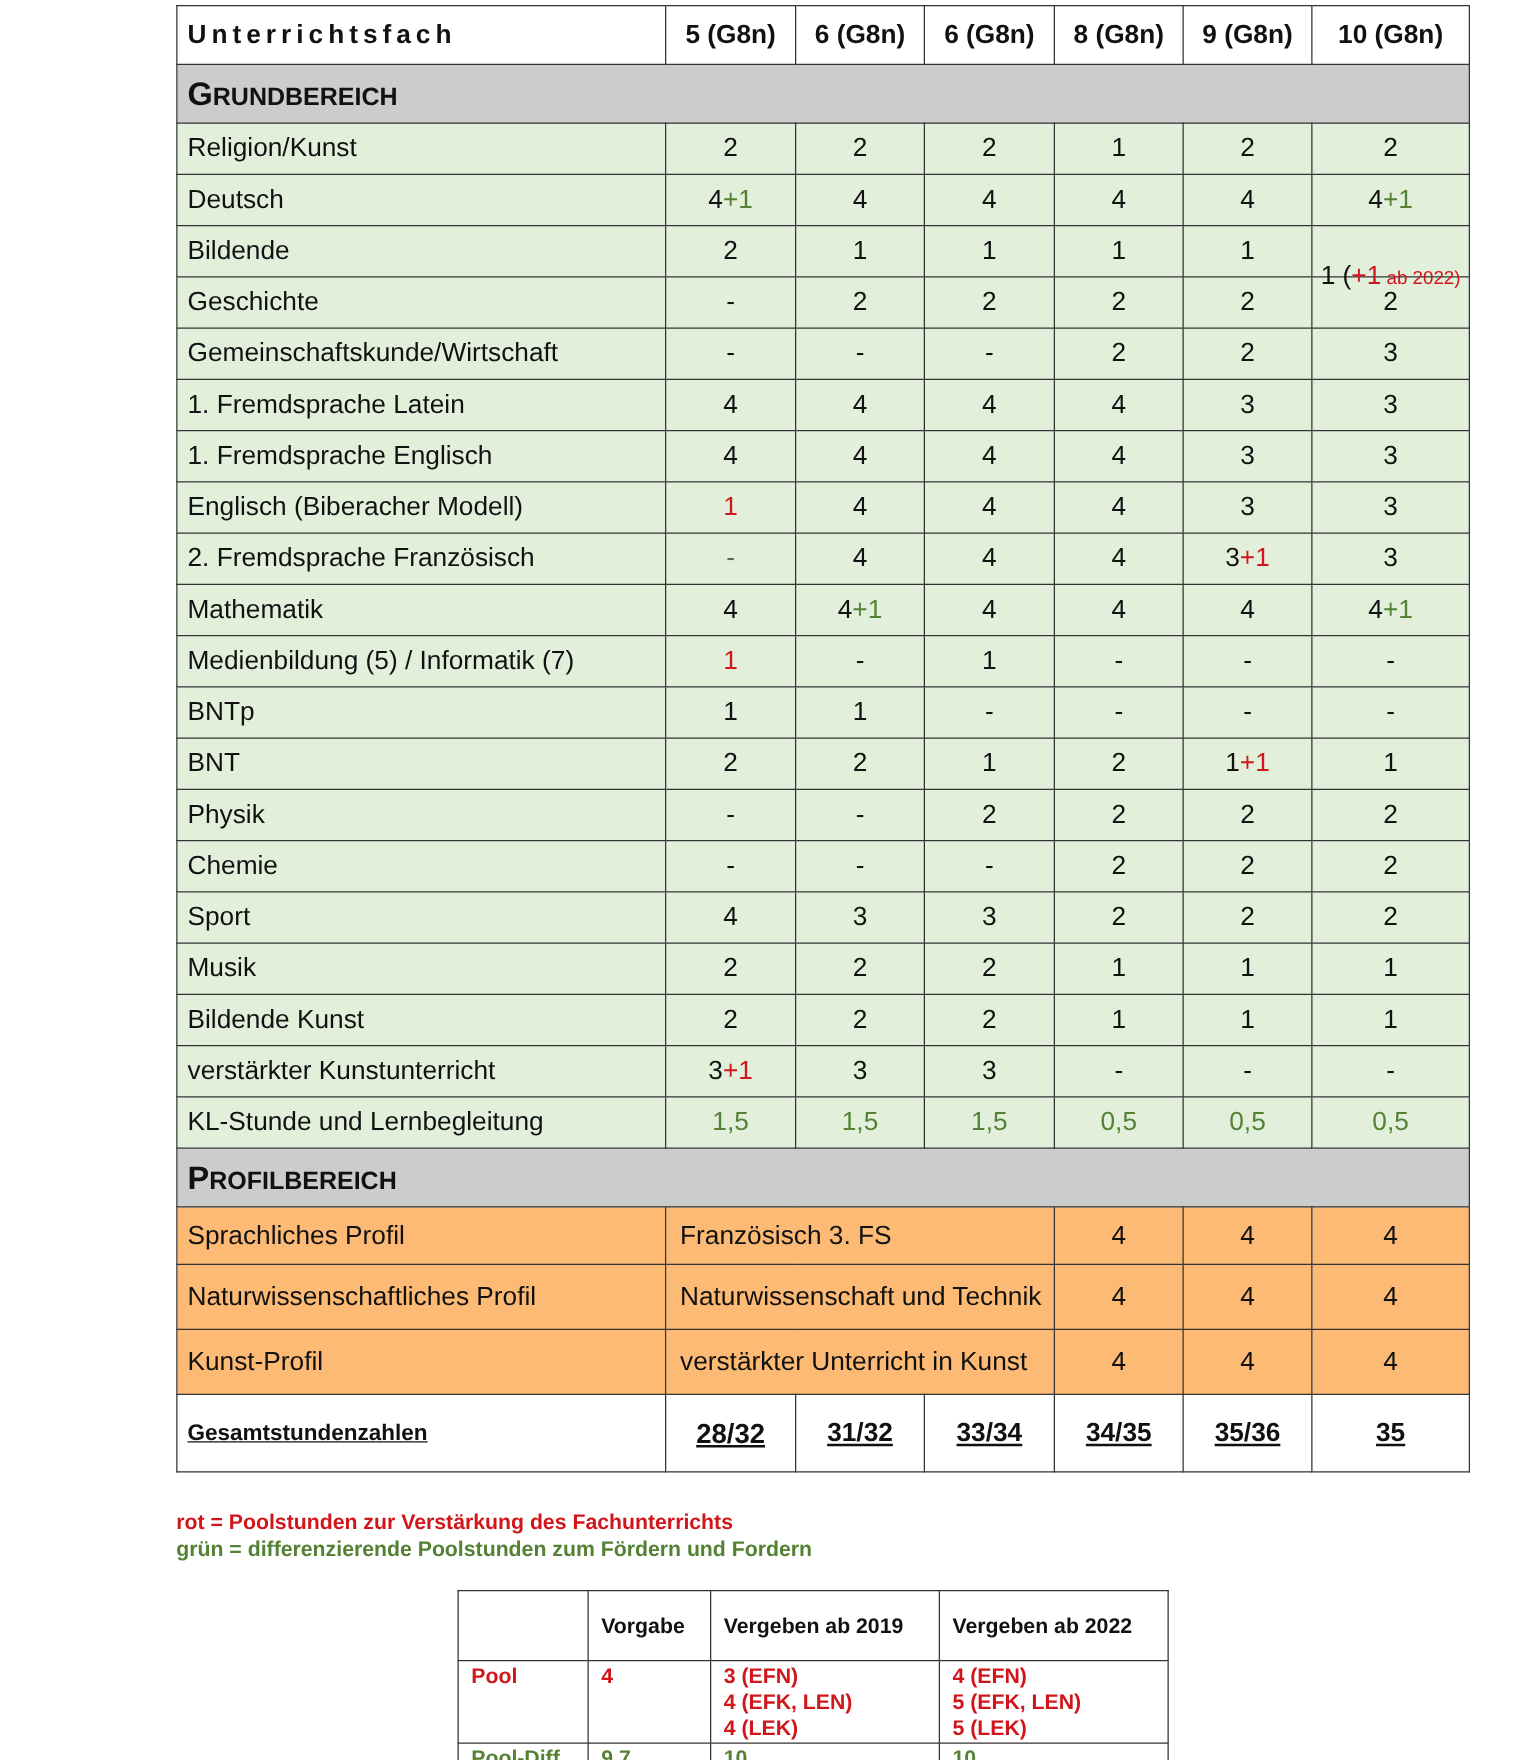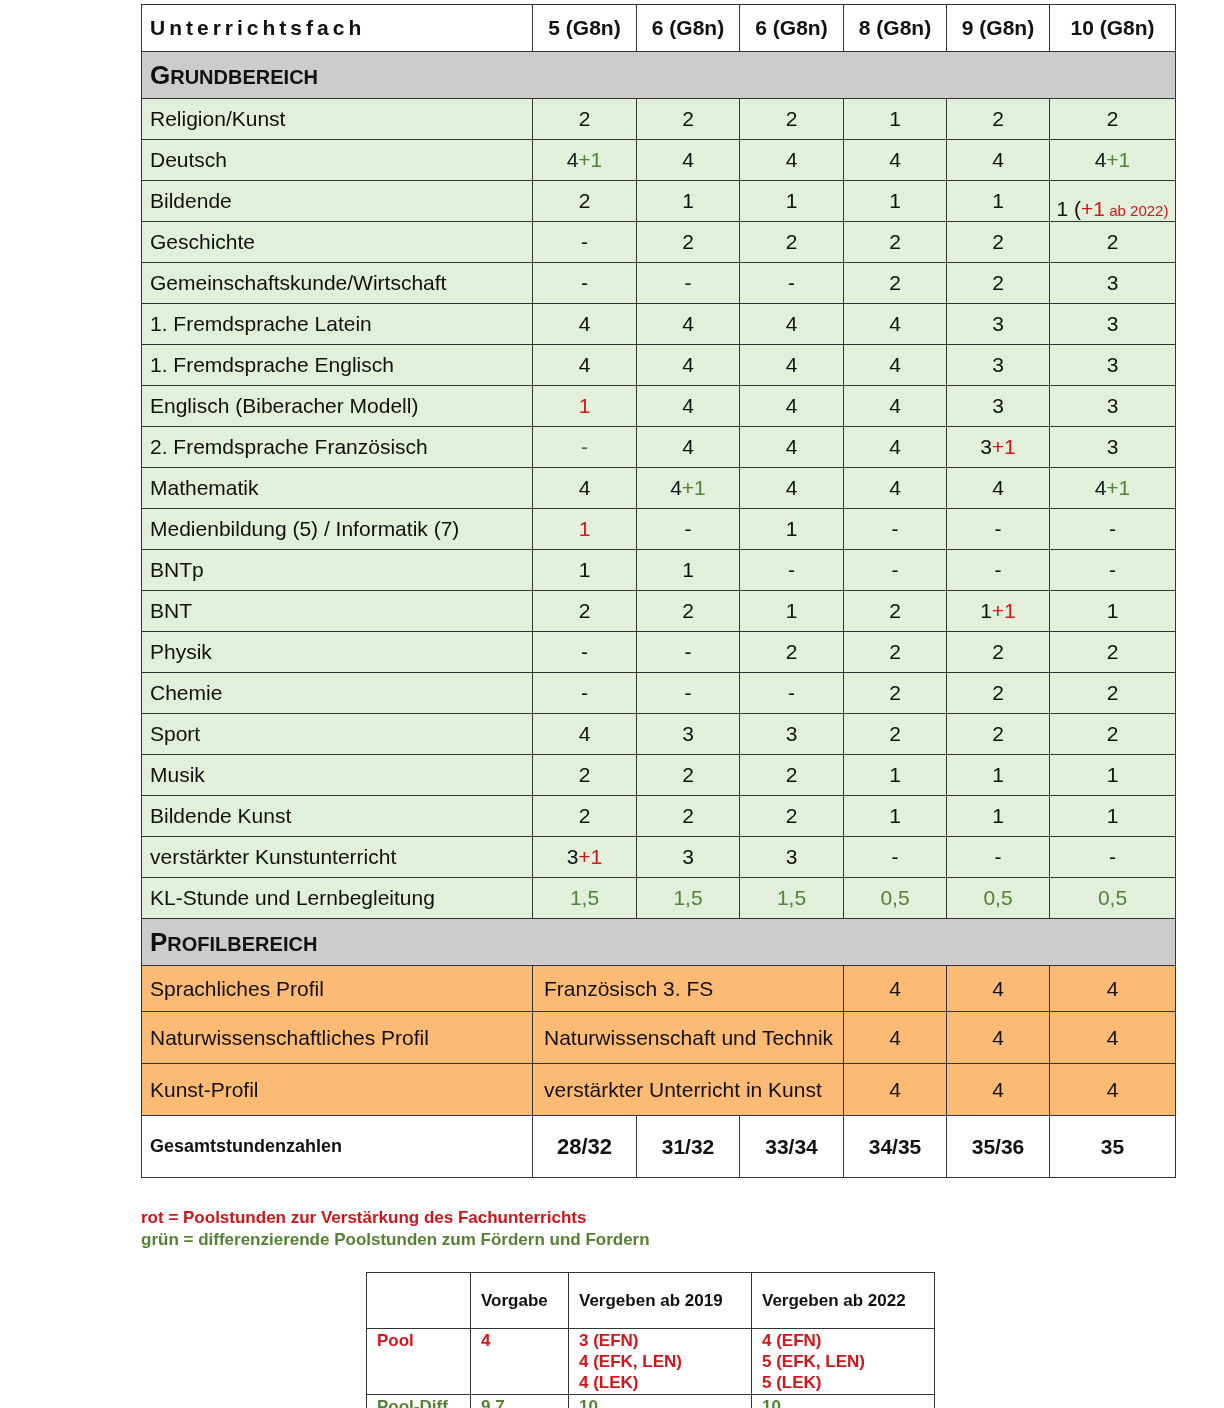--- a/index.html
+++ b/index.html
@@ -11,28 +11,28 @@
     .main-table th { background: #fff; font-weight: bold; height: 46px; font-size: 21px; }
     .main-table th.subj-head { text-align: left; padding-left: 8px; letter-spacing: 4px; font-size: 21px; }
     .section-row td { background: #cccccc; height: 46px; font-weight: bold; text-align: left;
                       padding-left: 8px; font-size: 26px; }
     .section-row .sc { font-size: 20px; }
     .data-row td { background: #e2efda; height: 40px; text-align: center; }
     .data-row td.subj { text-align: left; padding-left: 8px; }
     .profile-row td { background: #fdba74; text-align: center; }
     .profile-row td.subj { text-align: left; padding-left: 8px; }
     .profile-row td.desc { text-align: left; padding-left: 11px; line-height: 26px; }
-    .total-row td { background: #fff; height: 61px; text-align: center; font-weight: bold; }
+    .total-row td { background: #fff; height: 61px; text-align: center; font-weight: bold; text-decoration: underline; }
     .total-row td.subj { text-align: left; padding-left: 8px; font-size: 18px; }
     .total-row td.small { font-size: 22px; }
     .red { color: #d0161b; }
     .green { color: #548235; }
     .slate { color: #4a6a5a; }
     .tiny { font-size: 15px; }
-    .erd { display: inline-block; line-height: 17px; position: relative; top: 8px; }
+    .erd { display: inline-block; line-height: 17px; position: relative; top: 20px; }
     .legend { position: absolute; left: 141px; top: 1207px; font-size: 17px; font-weight: bold; line-height: 22px; }
     .legend .l-red { color: #d0161b; }
     .legend .l-green { color: #548235; }
     .pool-table { position: absolute; left: 366px; top: 1272px; width: 568px;
                   border-collapse: collapse; table-layout: fixed; }
     .pool-table td, .pool-table th { border: 1.5px solid #333; font-size: 17px; font-weight: bold;
                   vertical-align: top; padding: 1px 10px; text-align: left; line-height: 21px; }
     .pool-table th { font-weight: bold; color: #111; padding: 17px 10px; }
     .pool-table .pool td { color: #d0161b; height: 62px; }
     .pool-table .pooldiff td { color: #548235; height: 42px; }

